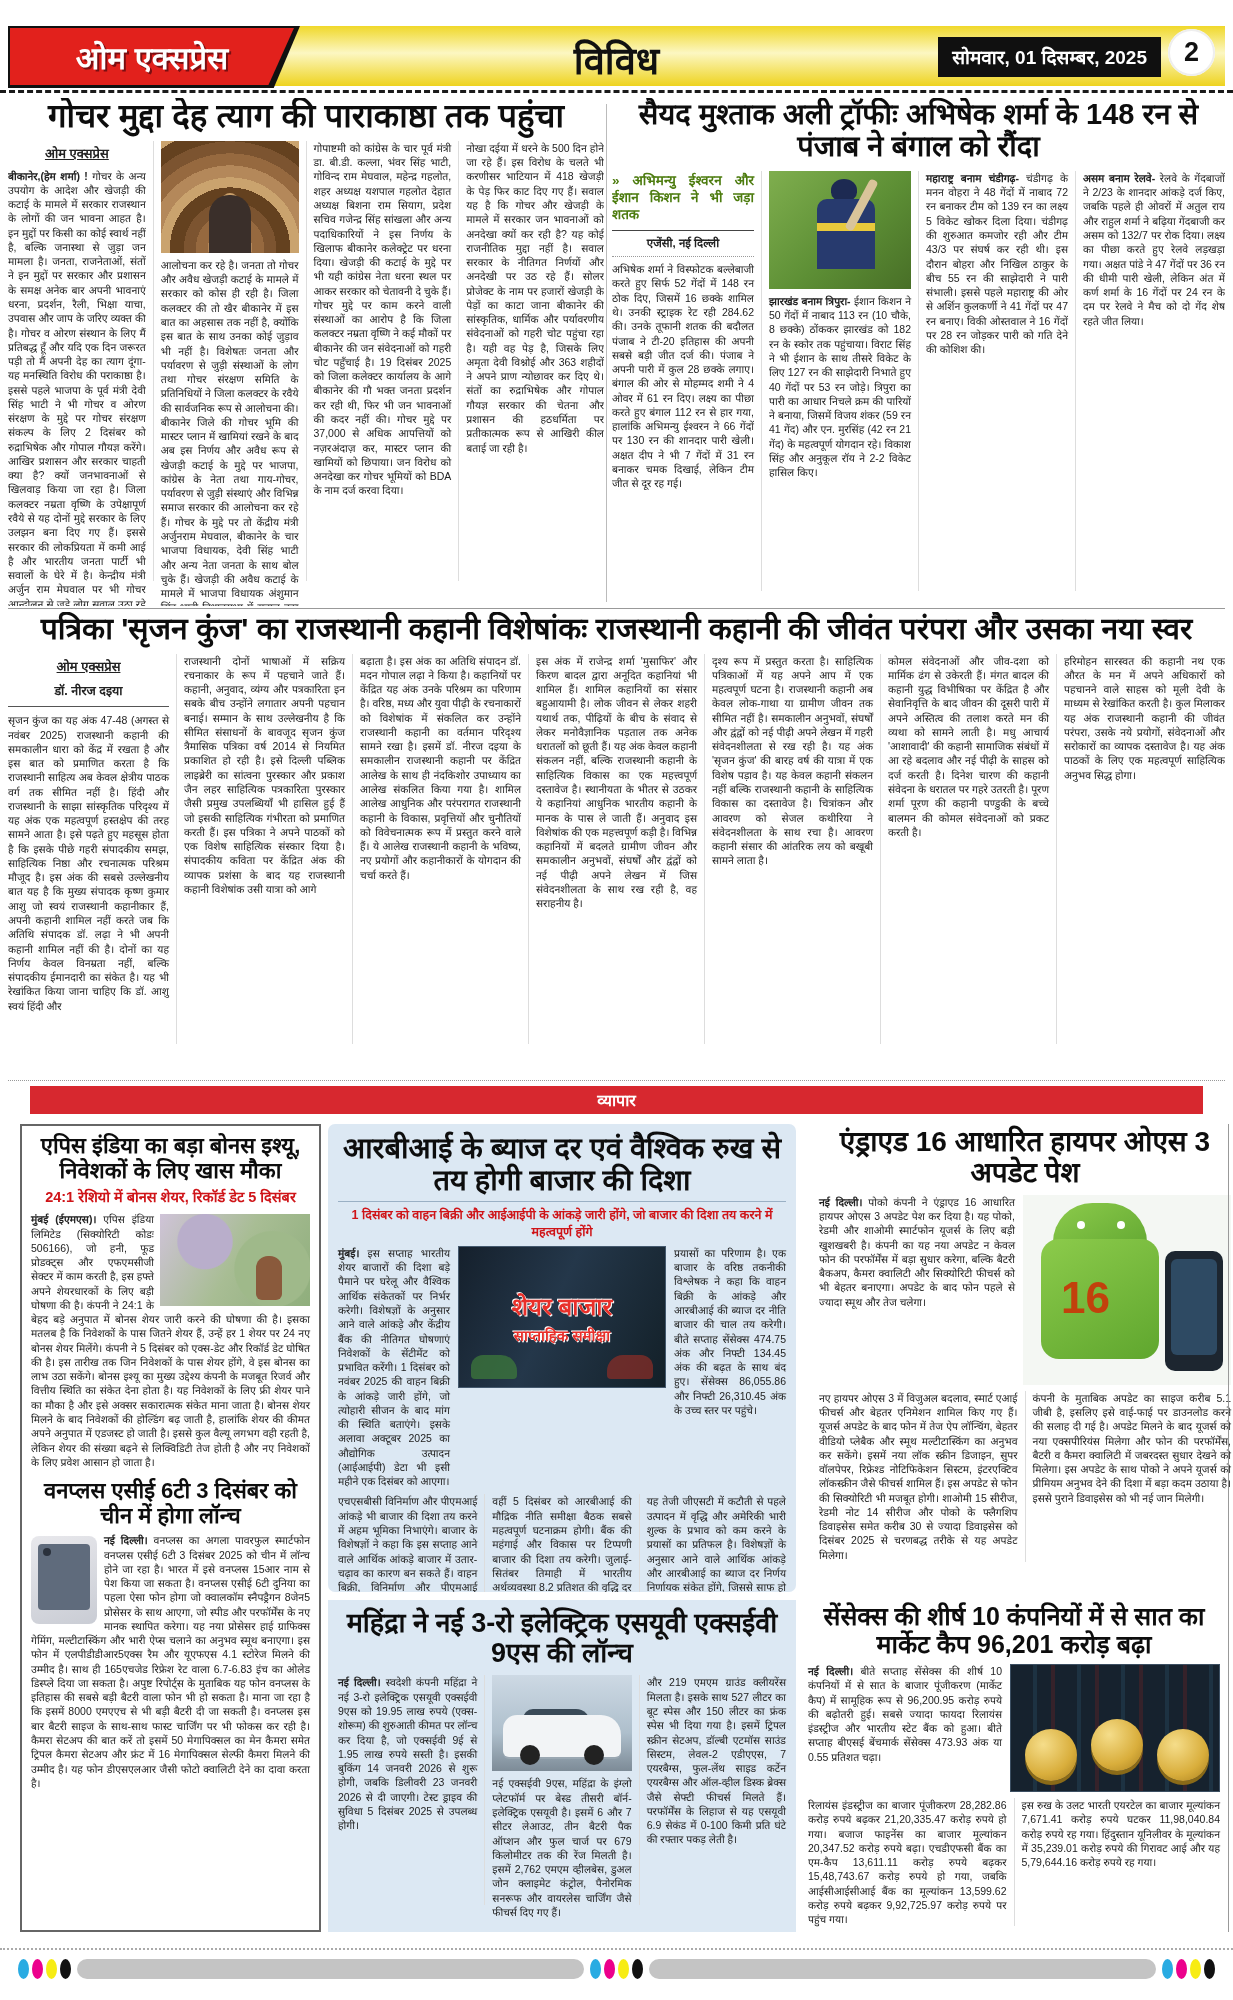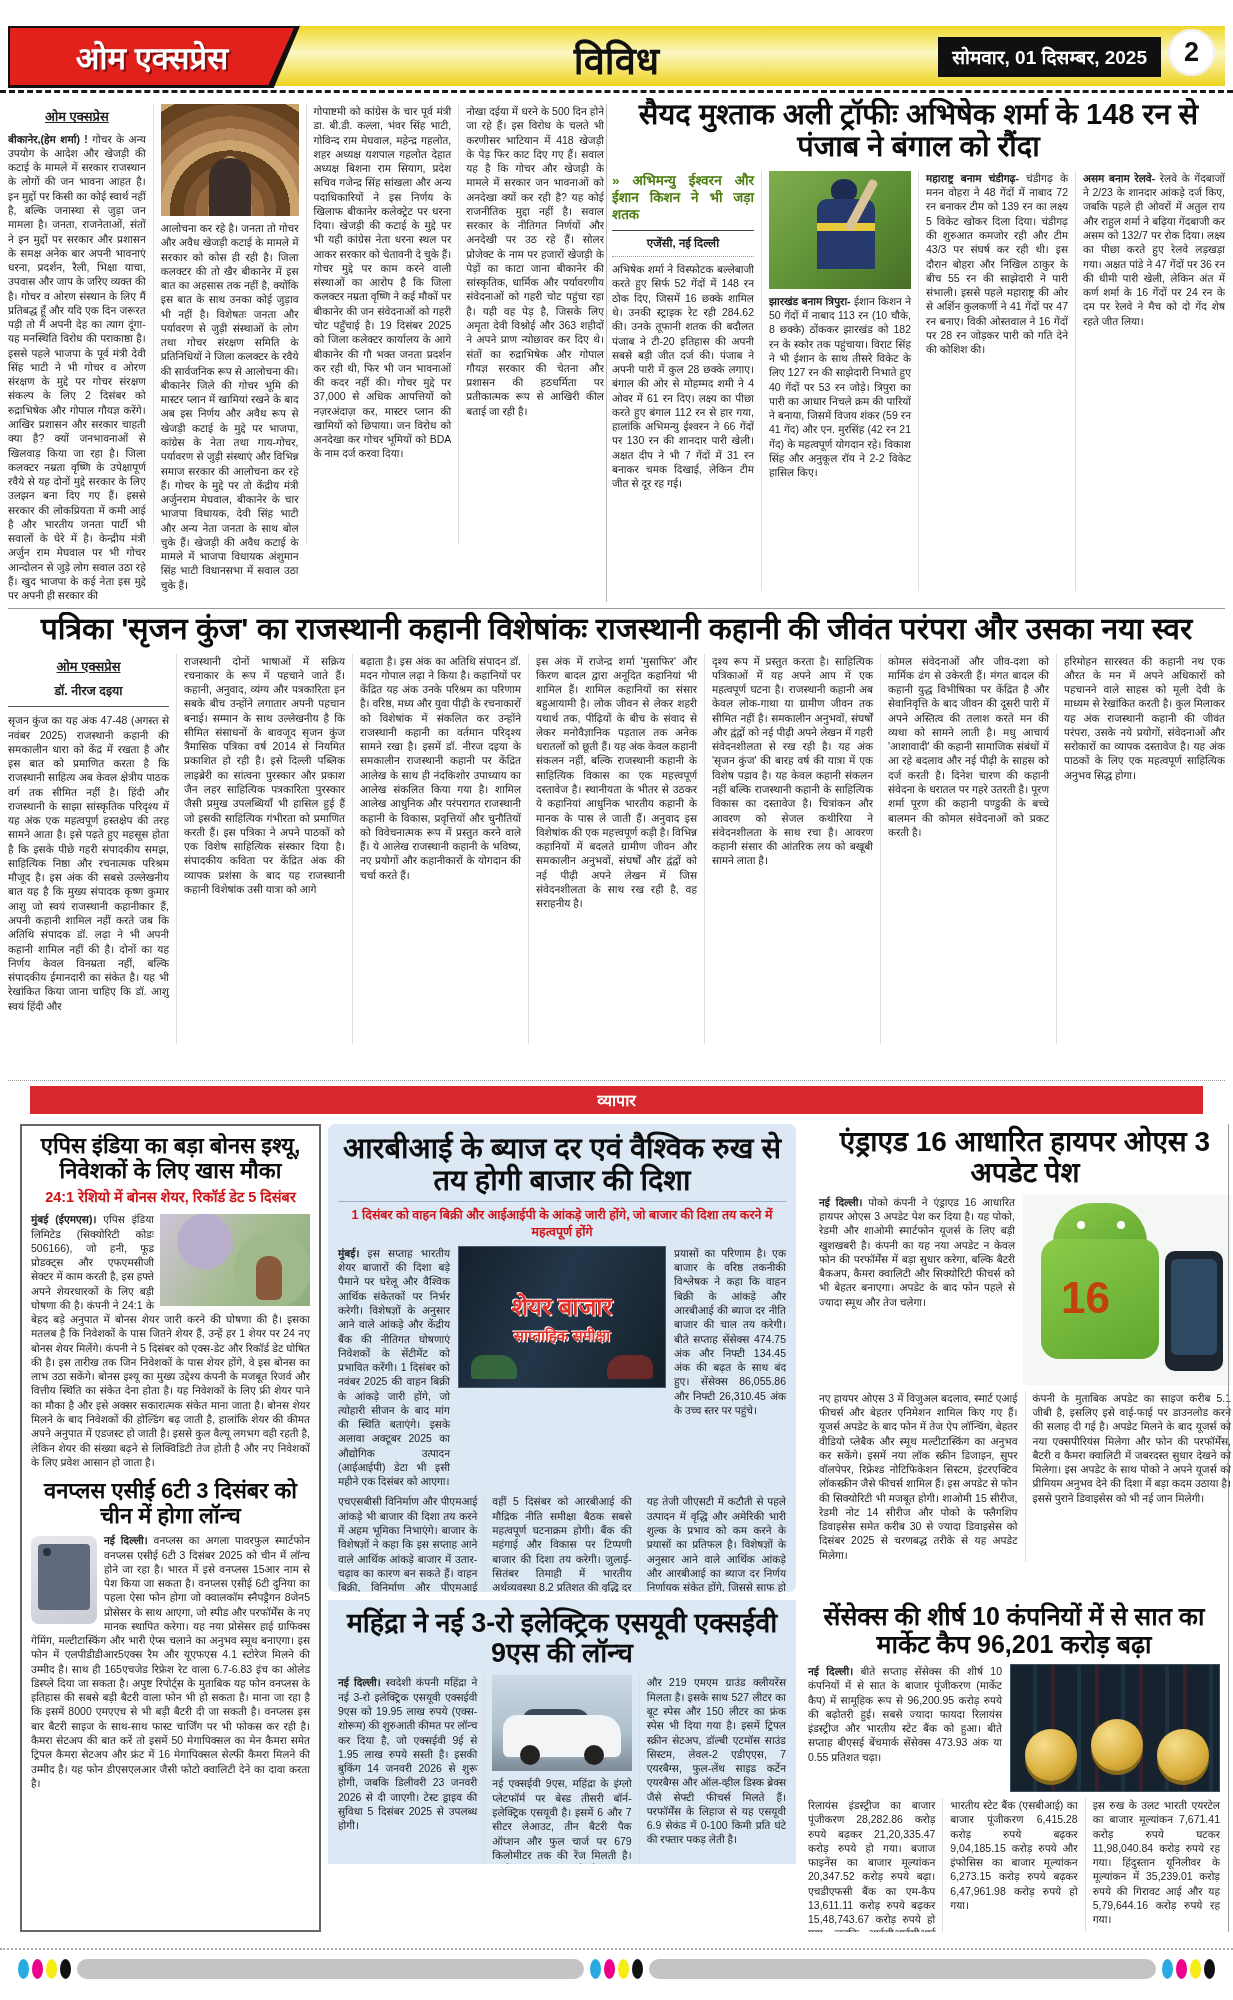--- a/index.html
+++ b/index.html
@@ -91,21 +91,21 @@
   .rbi-row .side { flex:1; }
   .photo-market { width:208px; height:142px; flex:0 0 208px; position:relative; overflow:hidden;
     background:linear-gradient(115deg,#15202c 0%,#24374a 45%,#132028 100%); border:1px solid #44596e;
     display:flex; flex-direction:column; align-items:center; justify-content:center; }
   .photo-market .t1 { color:#e8302a; font-weight:bold; font-size:24px; text-shadow:1px 1px 0 #fff, -1px -1px 0 #fff; }
   .photo-market .t2 { color:#e8302a; font-weight:bold; font-size:15px; text-shadow:1px 1px 0 #fff, -1px -1px 0 #fff; margin-top:3px; }
   .photo-market .bull { position:absolute; left:12px; bottom:8px; width:46px; height:24px; background:#3f7d3a; border-radius:12px 16px 4px 4px; opacity:.7; }
   .photo-market .bear { position:absolute; right:12px; bottom:8px; width:46px; height:24px; background:#8f2d26; border-radius:16px 12px 4px 4px; opacity:.7; }
   .box-rbi .cols { margin-top:6px; }
 
-  .box-mahindra { position:absolute; left:328px; top:1600px; width:468px; height:264px; background:#dce8f3; padding:8px 10px; overflow:hidden; }
+  .box-mahindra { position:absolute; left:328px; top:1600px; width:468px; height:332px; background:#dce8f3; padding:8px 10px; overflow:hidden; }
   .box-mahindra .headline { font-size:27px; }
   .box-mahindra .cols { margin-top:7px; height:230px; }
   .photo-car { width:100%; height:96px; margin-bottom:5px; position:relative; overflow:hidden;
     background:linear-gradient(180deg,#cdd9e4 0%,#aebfcc 60%,#7d8b97 100%); }
   .photo-car .bodyc { position:absolute; left:8%; bottom:14px; width:84%; height:42px; background:#f2f4f6; border-radius:14px 20px 6px 6px; box-shadow:0 2px 0 #9aa7b2; }
   .photo-car .glass { position:absolute; left:22%; bottom:40px; width:48%; height:22px; background:#3a4a58; border-radius:10px 14px 0 0; }
   .photo-car .w1, .photo-car .w2 { position:absolute; bottom:6px; width:20px; height:20px; background:#222; border-radius:50%; }
   .photo-car .w1 { left:20%; } .photo-car .w2 { right:20%; }
 
   
@@ -152,20 +152,21 @@
   <div class="logo-shadow"></div>
   <div class="logo-box">
     <span class="logo-text">ओम एक्सप्रेस</span>
   </div>
   <div class="section-title">विविध</div>
   <div class="date-box">सोमवार, 01 दिसम्बर, 2025</div>
   <div class="page-circle">2</div>
   <div class="mast-dash"></div>
 
   <div class="art-gochar">
+    <div class="headline">गोचर मुद्दा देह त्याग की पाराकाष्ठा तक पहुंचा</div>
     <div class="cols">
       <div class="col bodytxt">
         <div class="credit">ओम एक्सप्रेस</div>
         <span class="dateline">बीकानेर,(हेम शर्मा) !</span>
         <span>गोचर के अन्य उपयोग के आदेश और खेजड़ी की कटाई के मामले में सरकार राजस्थान के लोगों की जन भावना आहत है। इन मुद्दों पर किसी का कोई स्वार्थ नहीं है, बल्कि जनास्था से जुड़ा जन मामला है। जनता, राजनेताओं, संतों ने इन मुद्दों पर सरकार और प्रशासन के समक्ष अनेक बार अपनी भावनाएं धरना, प्रदर्शन, रैली, भिक्षा याचा, उपवास और जाप के जरिए व्यक्त की है। गोचर व ओरण संस्थान के लिए मैं प्रतिबद्ध हूँ और यदि एक दिन जरूरत पड़ी तो मैं अपनी देह का त्याग दूंगा- यह मनस्थिति विरोध की पराकाष्ठा है। इससे पहले भाजपा के पूर्व मंत्री देवी सिंह भाटी ने भी गोचर व ओरण संरक्षण के मुद्दे पर गोचर संरक्षण संकल्प के लिए 2 दिसंबर को रुद्राभिषेक और गोपाल गौयज्ञ करेंगे। आखिर प्रशासन और सरकार चाहती क्या है? क्यों जनभावनाओं से खिलवाड़ किया जा रहा है। जिला कलक्टर नम्रता वृष्णि के उपेक्षापूर्ण रवैये से यह दोनों मुद्दे सरकार के लिए उलझन बना दिए गए हैं। इससे सरकार की लोकप्रियता में कमी आई है और भारतीय जनता पार्टी भी सवालों के घेरे में है। केन्द्रीय मंत्री अर्जुन राम मेघवाल पर भी गोचर आन्दोलन से जुड़े लोग सवाल उठा रहे हैं। खुद भाजपा के कई नेता इस मुद्दे पर अपनी ही सरकार की</span>
       </div>
       <div class="col bodytxt">
         <div class="photo-arch">
           <div class="face"></div>
           <div class="figure"></div>
@@ -330,21 +331,20 @@
         <span>बीते सप्ताह सेंसेक्स की शीर्ष 10 कंपनियों में से सात के बाजार पूंजीकरण (मार्केट कैप) में सामूहिक रूप से 96,200.95 करोड़ रुपये की बढ़ोतरी हुई। सबसे ज्यादा फायदा रिलायंस इंडस्ट्रीज और भारतीय स्टेट बैंक को हुआ। बीते सप्ताह बीएसई बेंचमार्क सेंसेक्स 473.93 अंक या 0.55 प्रतिशत चढ़ा।</span>
       </div>
       <div class="photo-coins">
         <div class="c c1"></div>
         <div class="c c2"></div>
         <div class="c c3"></div>
       </div>
     </div>
     <div class="cols">
       <div class="col bodytxt"><span>रिलायंस इंडस्ट्रीज का बाजार पूंजीकरण 28,282.86 करोड़ रुपये बढ़कर 21,20,335.47 करोड़ रुपये हो गया। बजाज फाइनेंस का बाजार मूल्यांकन 20,347.52 करोड़ रुपये बढ़ा। एचडीएफसी बैंक का एम-कैप 13,611.11 करोड़ रुपये बढ़कर 15,48,743.67 करोड़ रुपये हो गया, जबकि आईसीआईसीआई बैंक का मूल्यांकन 13,599.62 करोड़ रुपये बढ़कर 9,92,725.97 करोड़ रुपये पर पहुंच गया।</span></div>
-      <div class="col bodytxt"><span>भारतीय स्टेट बैंक (एसबीआई) का बाजार पूंजीकरण 6,415.28 करोड़ रुपये बढ़कर 9,04,185.15 करोड़ रुपये और इंफोसिस का बाजार मूल्यांकन 6,273.15 करोड़ रुपये बढ़कर 6,47,961.98 करोड़ रुपये हो गया।</span></div>
       <div class="col bodytxt"><span>इस रुख के उलट भारती एयरटेल का बाजार मूल्यांकन 7,671.41 करोड़ रुपये घटकर 11,98,040.84 करोड़ रुपये रह गया। हिंदुस्तान यूनिलीवर के मूल्यांकन में 35,239.01 करोड़ रुपये की गिरावट आई और यह 5,79,644.16 करोड़ रुपये रह गया।</span></div>
     </div>
   </div>
 
   <div class="right-rule"></div>
 
   <div class="foot-dots-line"></div>
   <div class="regmarks">
     <div class="dotgrp">
       <div class="dot cy"></div>

